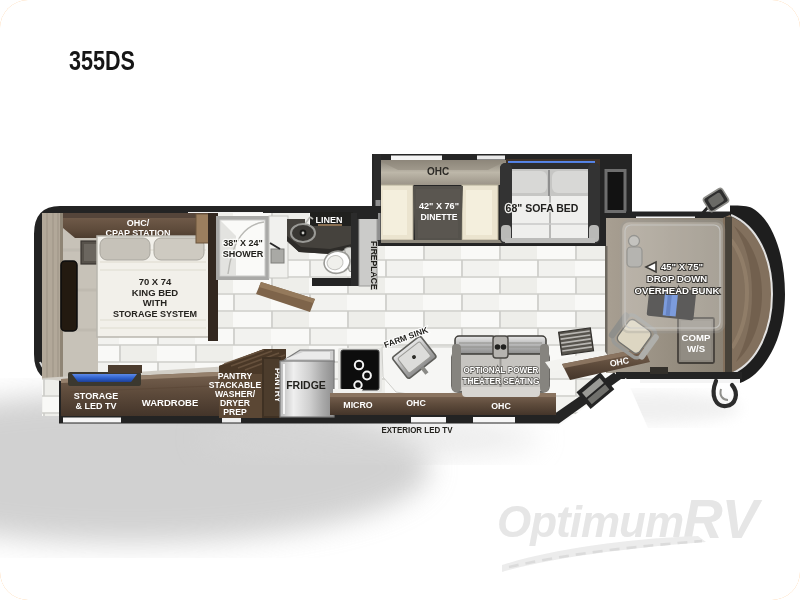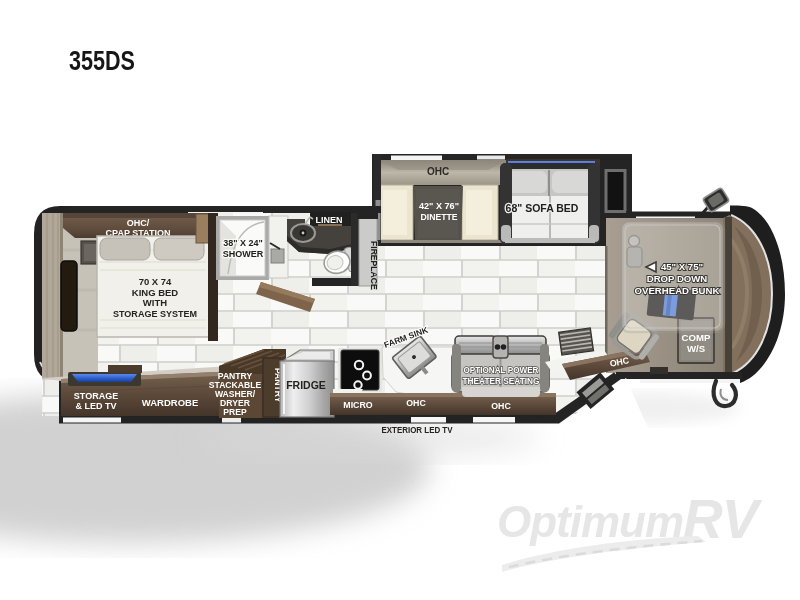--- a/index.html
+++ b/index.html
@@ -1,17 +1,17 @@
 <!DOCTYPE html>
 <html><head>
 <meta charset="utf-8">
 <style>
 html,body{margin:0;padding:0;background:#ffffff;}
 .page{position:relative;width:800px;height:600px;overflow:hidden;background:#fdba74;
-font-family:"Liberation Sans", sans-serif;}
+font-family:"Liberation Sans", sans-serif;border-radius:28px;}
 svg text{font-family:"Liberation Sans", sans-serif;}
 </style>
 </head>
 <body>
 <div class="page">
 <svg width="800" height="600" viewBox="0 0 800 600">
 <defs>
 <linearGradient id="woodband" x1="0" y1="0" x2="0" y2="1">
  <stop offset="0" stop-color="#7d6957"></stop>
           <stop offset="0.25" stop-color="#6d5847"></stop>

